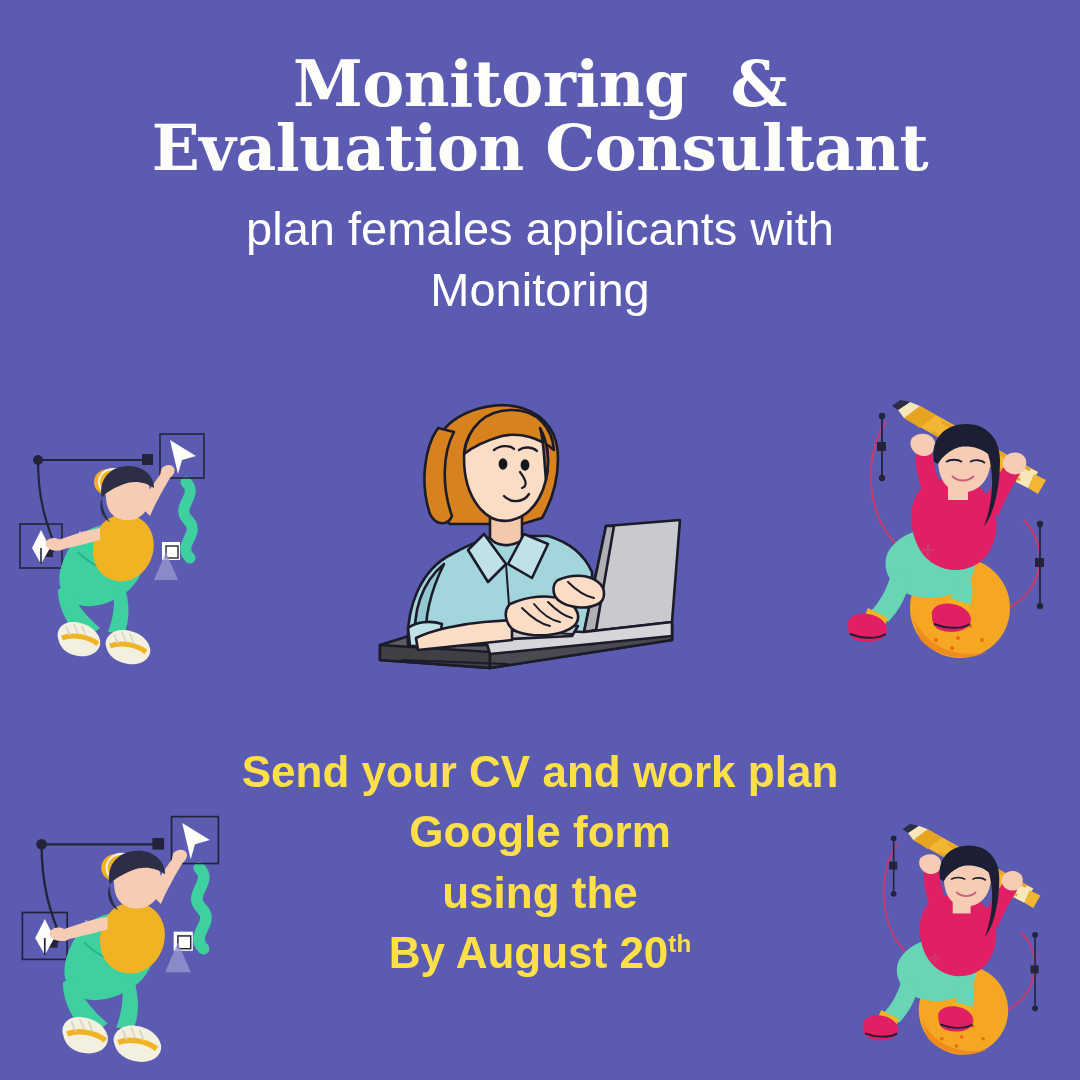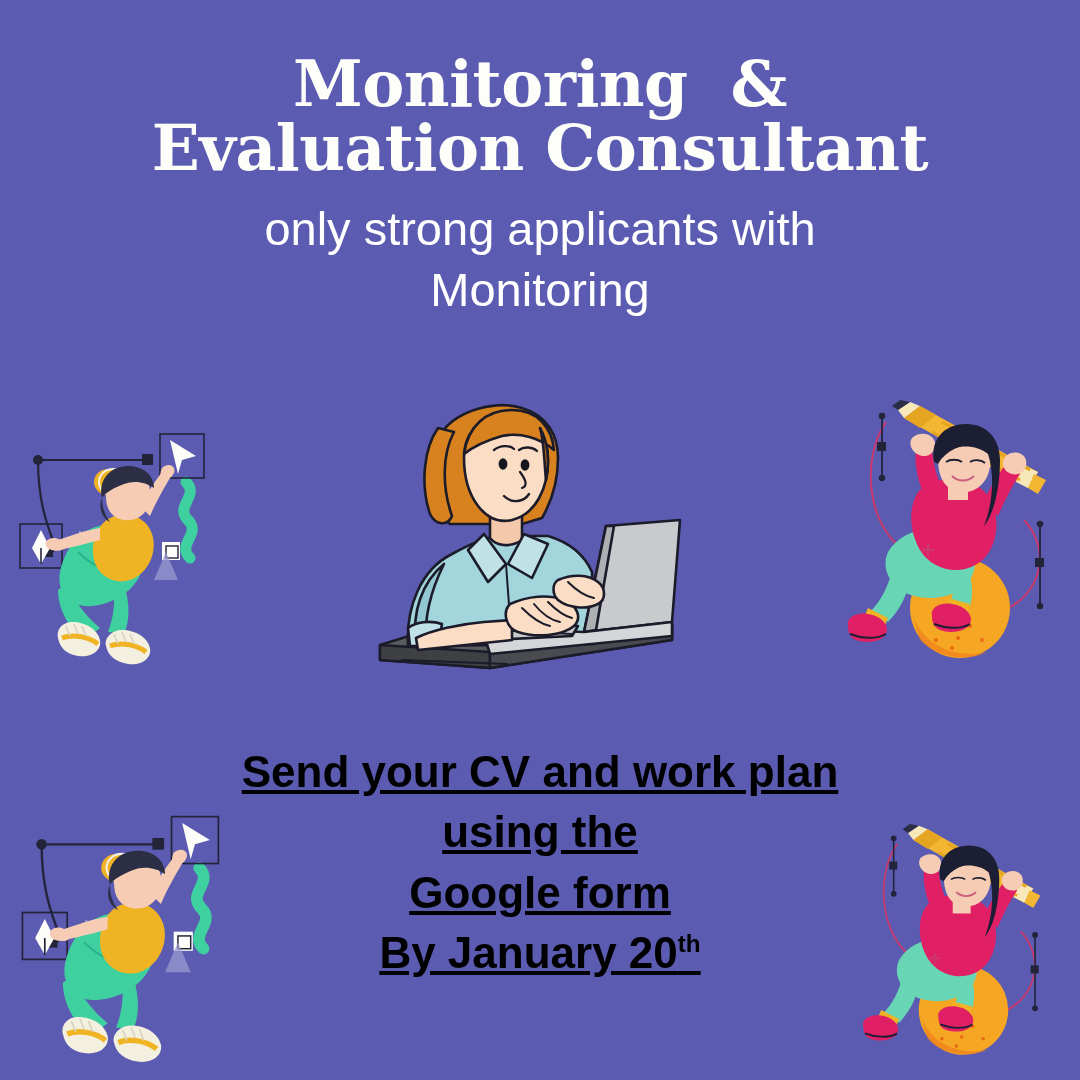--- a/index.html
+++ b/index.html
@@ -31,26 +31,25 @@
     text-align:center;
     color:#ffffff;
     font-family:"Liberation Sans", sans-serif;
     font-weight:400;
     font-size:47px;
     line-height:1.30;
   }
   .cta{
     position:absolute;left:140px;top:742px;width:800px;
     text-align:center;
-    color:#000000;
+    color:#fde047;
     font-family:"Liberation Sans", sans-serif;
     font-weight:700;
     font-size:44px;
     line-height:1.37;
-    text-decoration:underline;
   }
   .cta sup{font-size:0.55em;vertical-align:super;line-height:0;}
 
   
   .ill{position:absolute;}
   .ill svg{display:block;overflow:visible;}
 
   #ill-designer-top{left:14px;top:424px;width:214px;height:246px;}
   #ill-designer-bottom{left:14px;top:806px;width:232px;height:262px;}
   #ill-pencil-top{left:842px;top:400px;width:226px;height:266px;}
@@ -59,21 +58,21 @@
 </style>
 </head>
 <body style="background: rgb(91, 91, 178);">
 
 <div id="poster" style="background: rgb(91, 91, 178);">
 
   <div class="title"><span>Monitoring  &amp;</span>
 <span>Evaluation Consultant</span></div>
 
   <div class="subtitle">
-    <div>only strong applicants with</div>
+    <div>plan females applicants with</div>
     <div>Monitoring</div>
   </div>
 
   <div class="ill" id="ill-laptop">
     <svg viewBox="0 0 330 292" width="330" height="292" xmlns="http://www.w3.org/2000/svg">
       <g stroke="#1b1b2a" stroke-width="2.6" stroke-linejoin="round" stroke-linecap="round">
 
         <path d="M8 253 L108 222 L300 232 L300 248 L118 276 L8 268 Z" fill="#5b5c60"></path>
         <path d="M8 253 L8 268 L118 276 L118 260 Z" fill="#3f4044"></path>
         <path d="M118 260 L300 232 L300 248 L118 276 Z" fill="#4a4b50"></path>
@@ -132,23 +131,23 @@
         <path d="M176 210 C184 218 192 224 200 226" fill="none" stroke-width="2"></path>
         <path d="M186 188 C200 182 216 182 226 190 C234 196 234 208 226 212
                  C214 218 196 216 186 208 C180 202 180 192 186 188 Z" fill="#fbdcc4"></path>
         <path d="M196 190 C204 198 212 204 222 206" fill="none" stroke-width="2"></path>
       </g>
     </svg>
   </div>
 
   <div class="cta">
     <div>Send your CV and work plan</div>
+    <div>Google form</div>
     <div>using the</div>
-    <div>Google form</div>
-    <div><span>By January 20</span><sup>th</sup></div>
+    <div><span>By August 20</span><sup>th</sup></div>
   </div>
 
   <div class="ill" id="ill-designer-top">
     <svg viewBox="0 0 214 246" width="214" height="246" xmlns="http://www.w3.org/2000/svg">
 
       <g>
         <path d="M24 36 C24 110 54 128 34 128" fill="none" stroke="#23243a" stroke-width="2.2"></path>
         <path d="M24 36 L134 36" fill="none" stroke="#23243a" stroke-width="2.2"></path>
         <circle cx="24" cy="36" r="5" fill="#23243a"></circle>
         <rect x="128" y="30" width="11" height="11" fill="#23243a"></rect>

